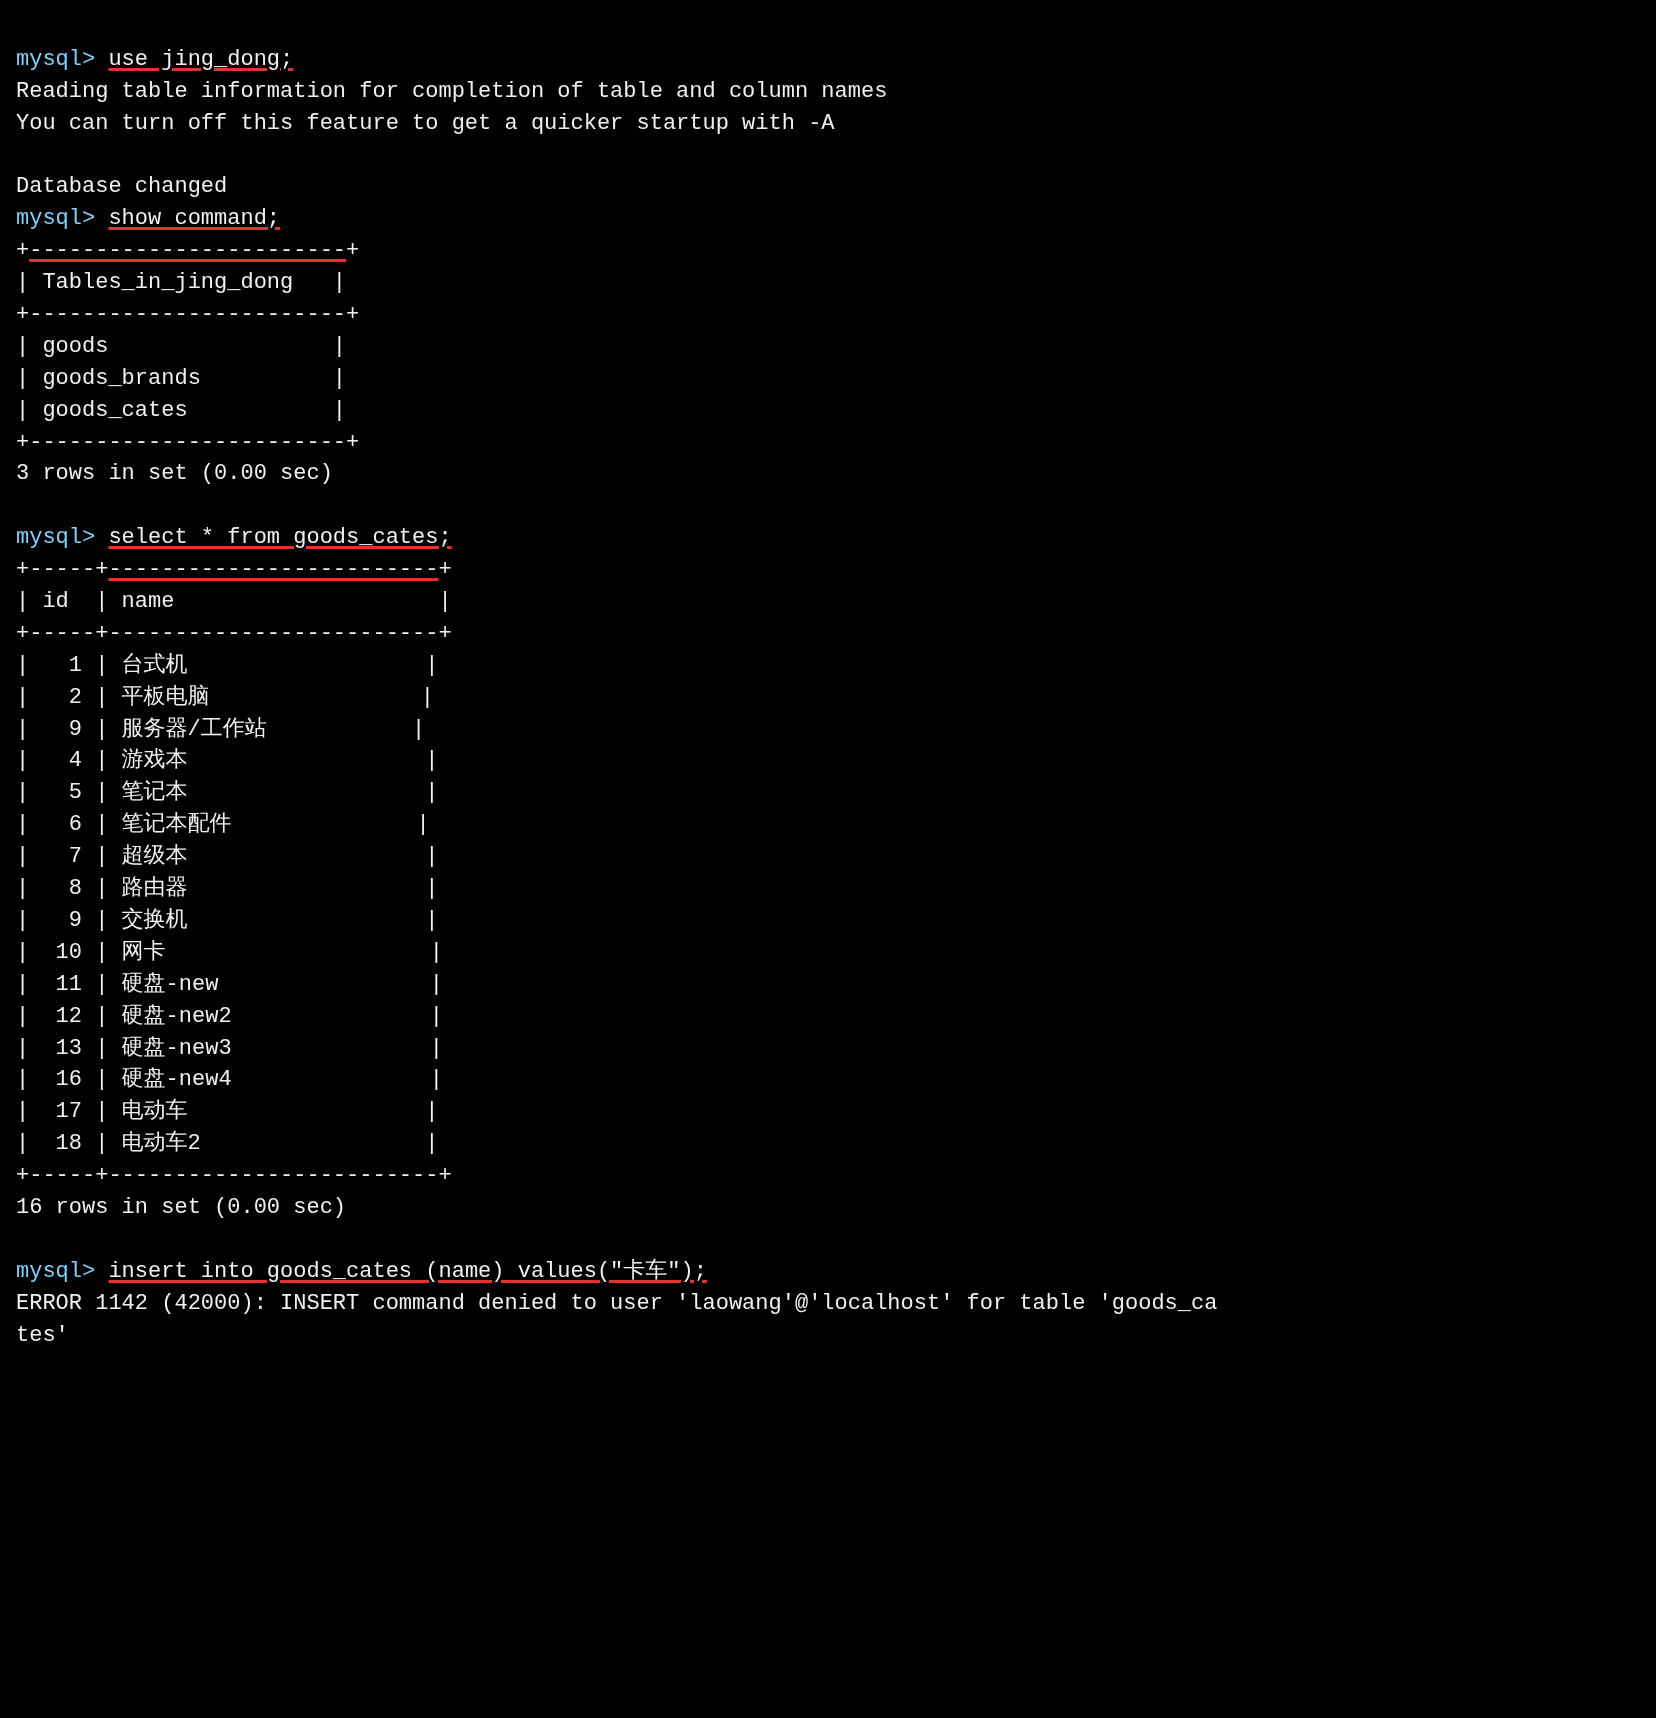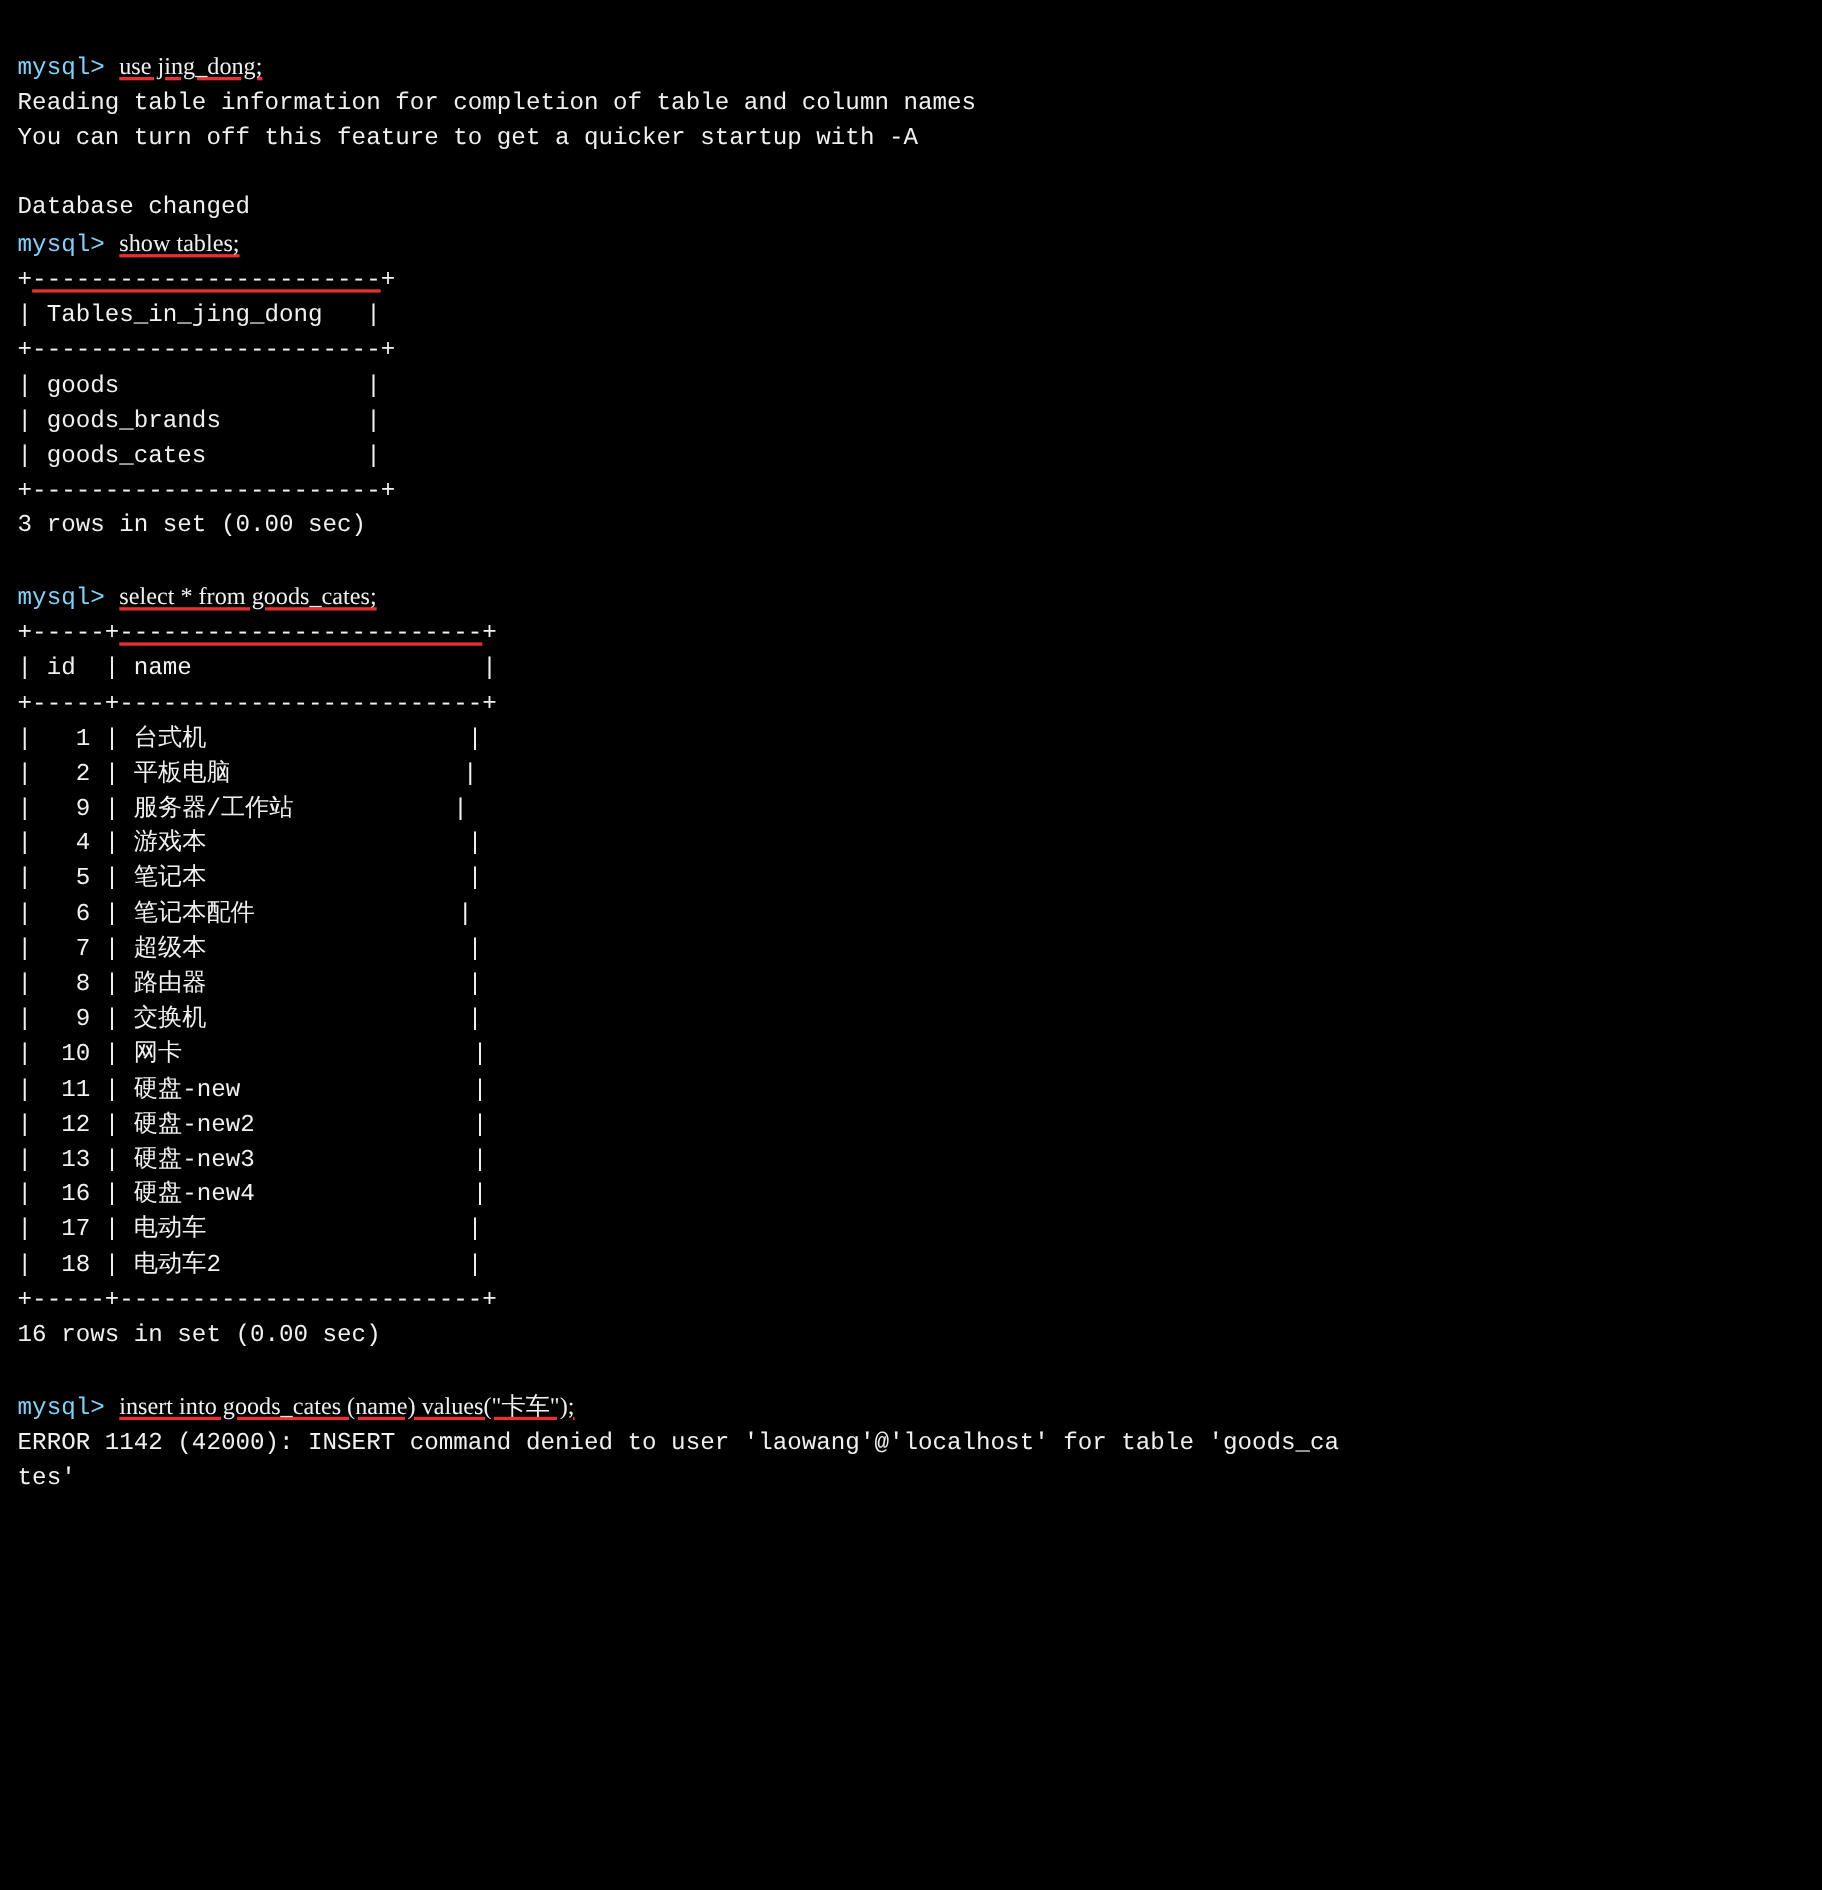--- a/index.html
+++ b/index.html
@@ -19,39 +19,38 @@
     }
     .terminal-content {
       white-space: pre;
     }
     .cmd-highlight {
       color: #f0f0f0;
       text-decoration: underline;
       text-decoration-color: #e83030;
       text-underline-offset: 3px;
       text-decoration-thickness: 3px;
-      font-family: Liberation Serif, serif;
     }
     .prompt {
       color: #7dd3fc;
     }
     @keyframes blink {
       50% { opacity: 0; }
     }
   </style>
 </head>
 <body>
 
 <div class="terminal-content">
 <span class="prompt">mysql&gt; </span><span class="cmd-highlight">use jing_dong;</span>
 <span>Reading table information for completion of table and column names</span>
 <span>You can turn off this feature to get a quicker startup with -A</span>
 
 <span>Database changed</span>
-<span class="prompt">mysql&gt; </span><span class="cmd-highlight">show tables;</span>
+<span class="prompt">mysql&gt; </span><span class="cmd-highlight">show command;</span>
 <span>+<span style="text-decoration:underline;text-decoration-color:#e83030;text-decoration-thickness:3px;text-underline-offset:3px;">------------------------</span>+</span>
 <span>| Tables_in_jing_dong   |</span>
 <span>+------------------------+</span>
 <span>| goods                 |</span>
 <span>| goods_brands          |</span>
 <span>| goods_cates           |</span>
 <span>+------------------------+</span>
 <span>3 rows in set (0.00 sec)</span>
 
 <span class="prompt">mysql&gt; </span><span class="cmd-highlight">select * from goods_cates;</span>

